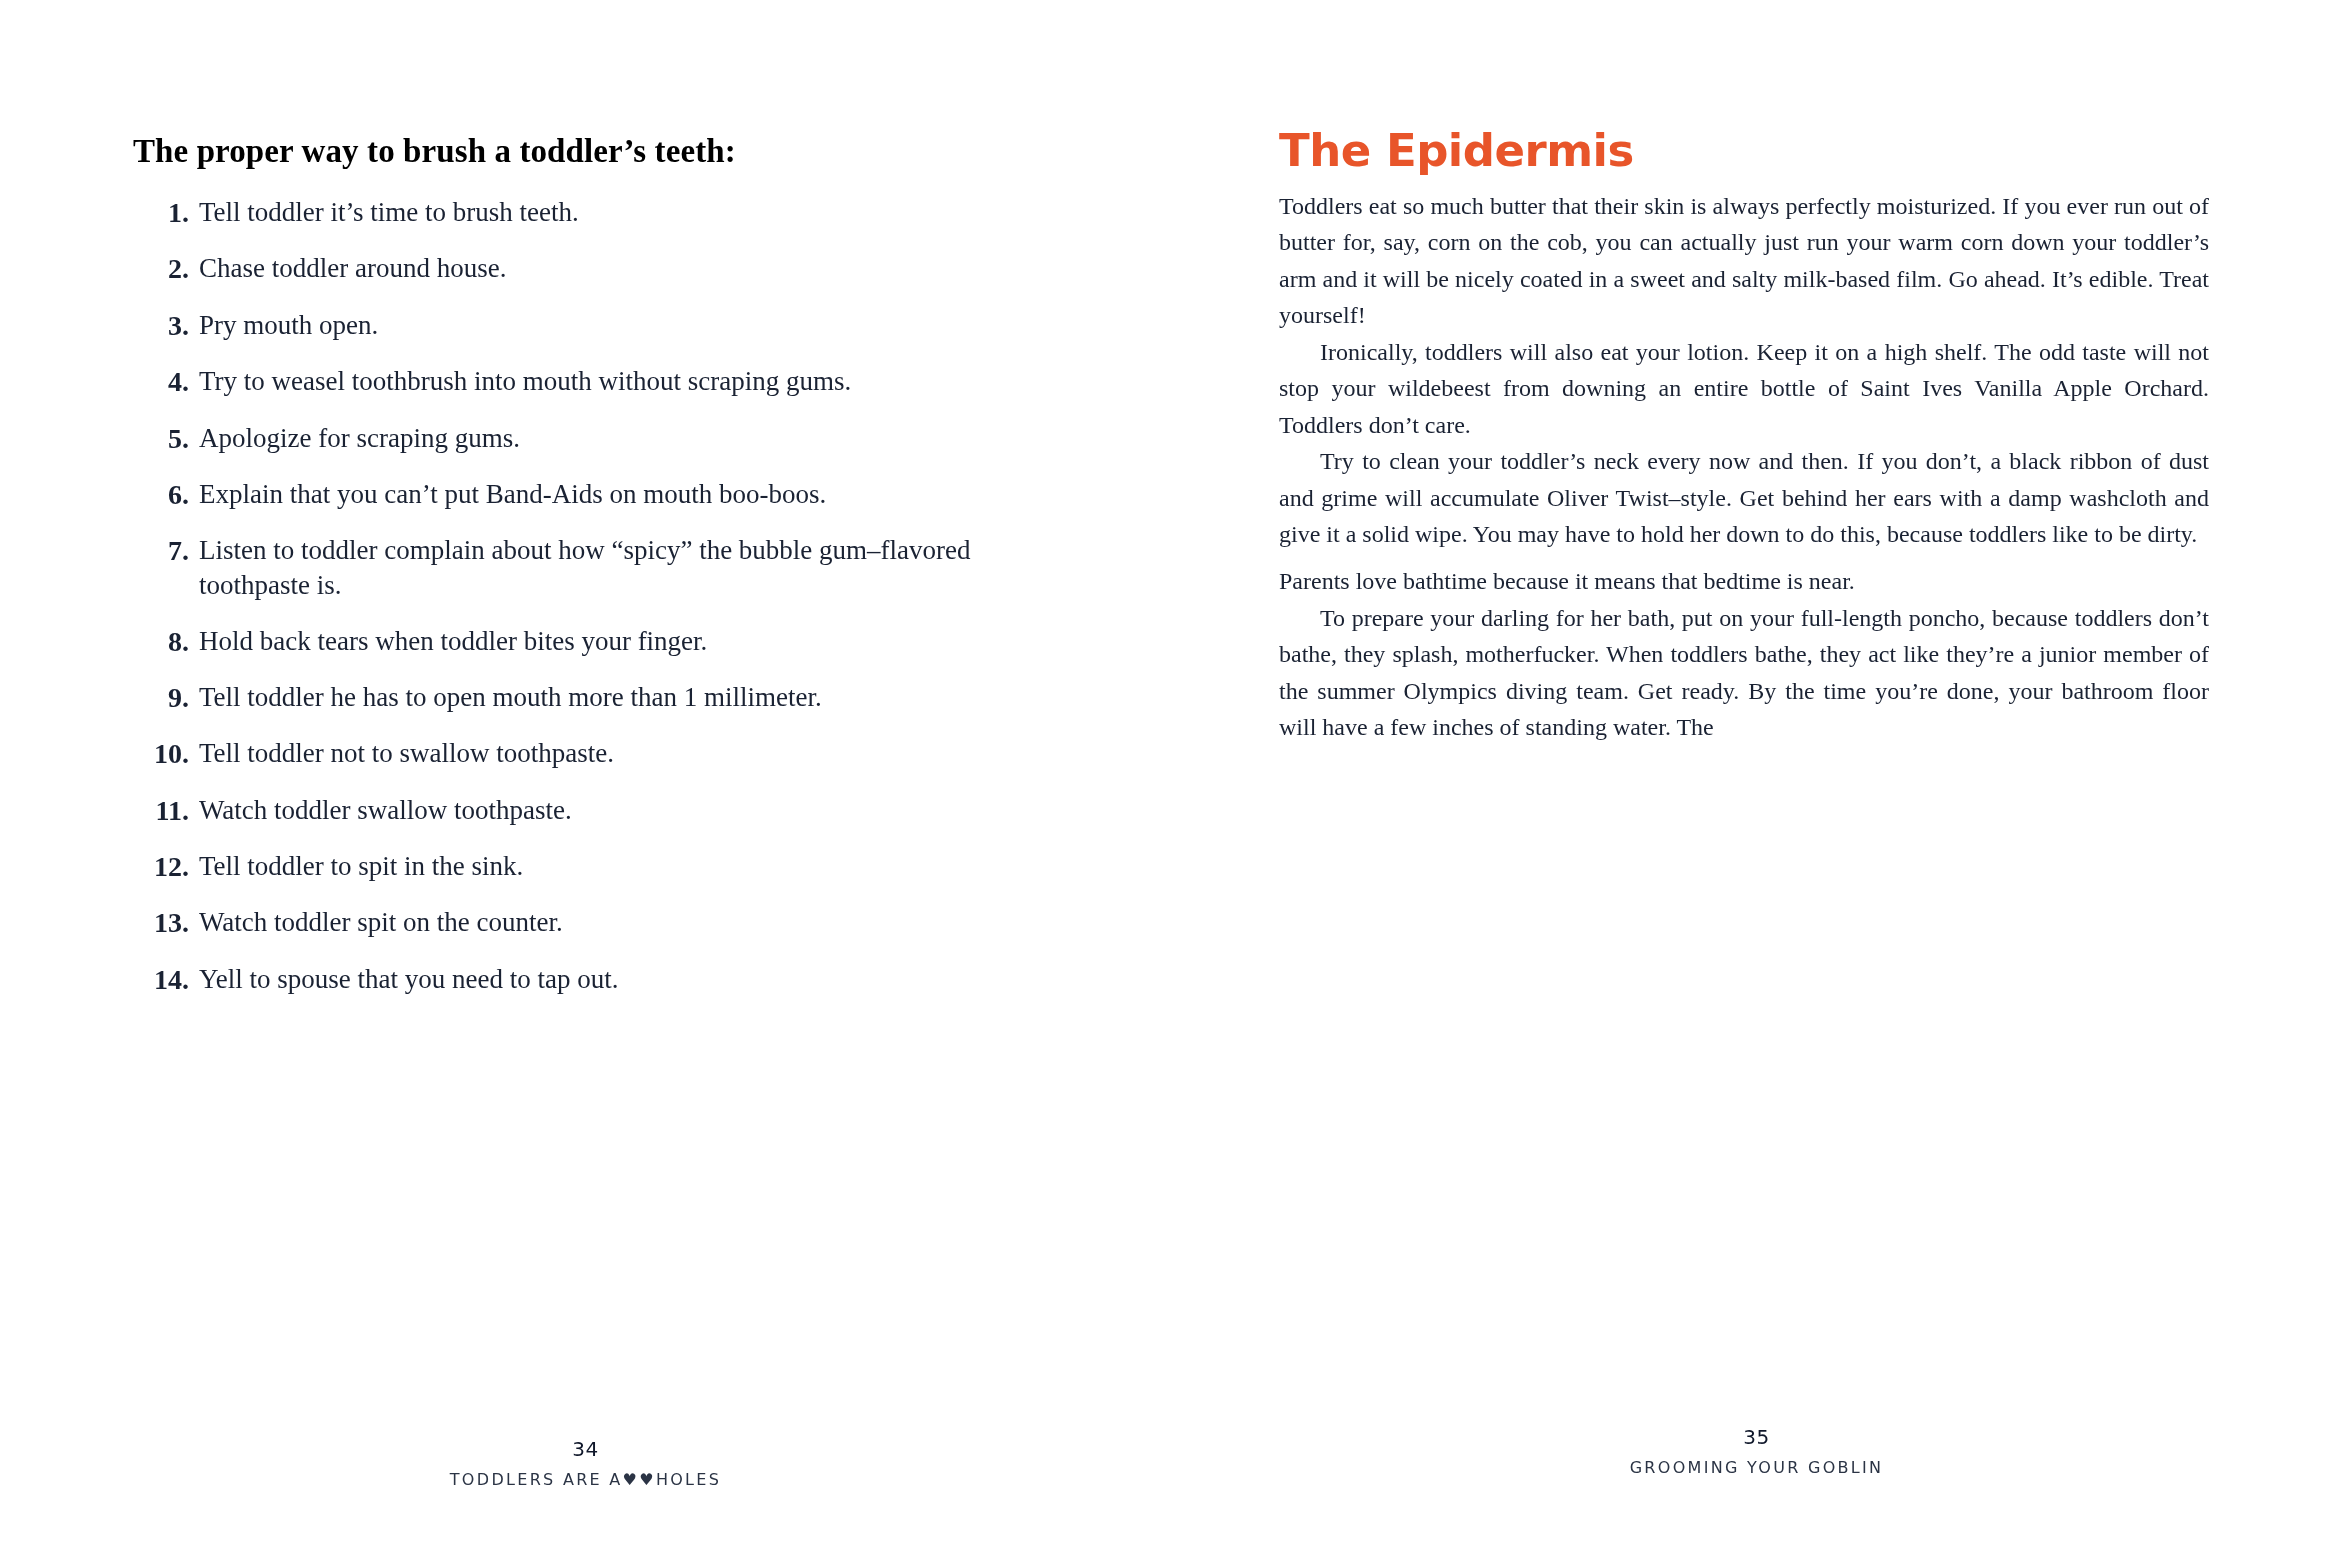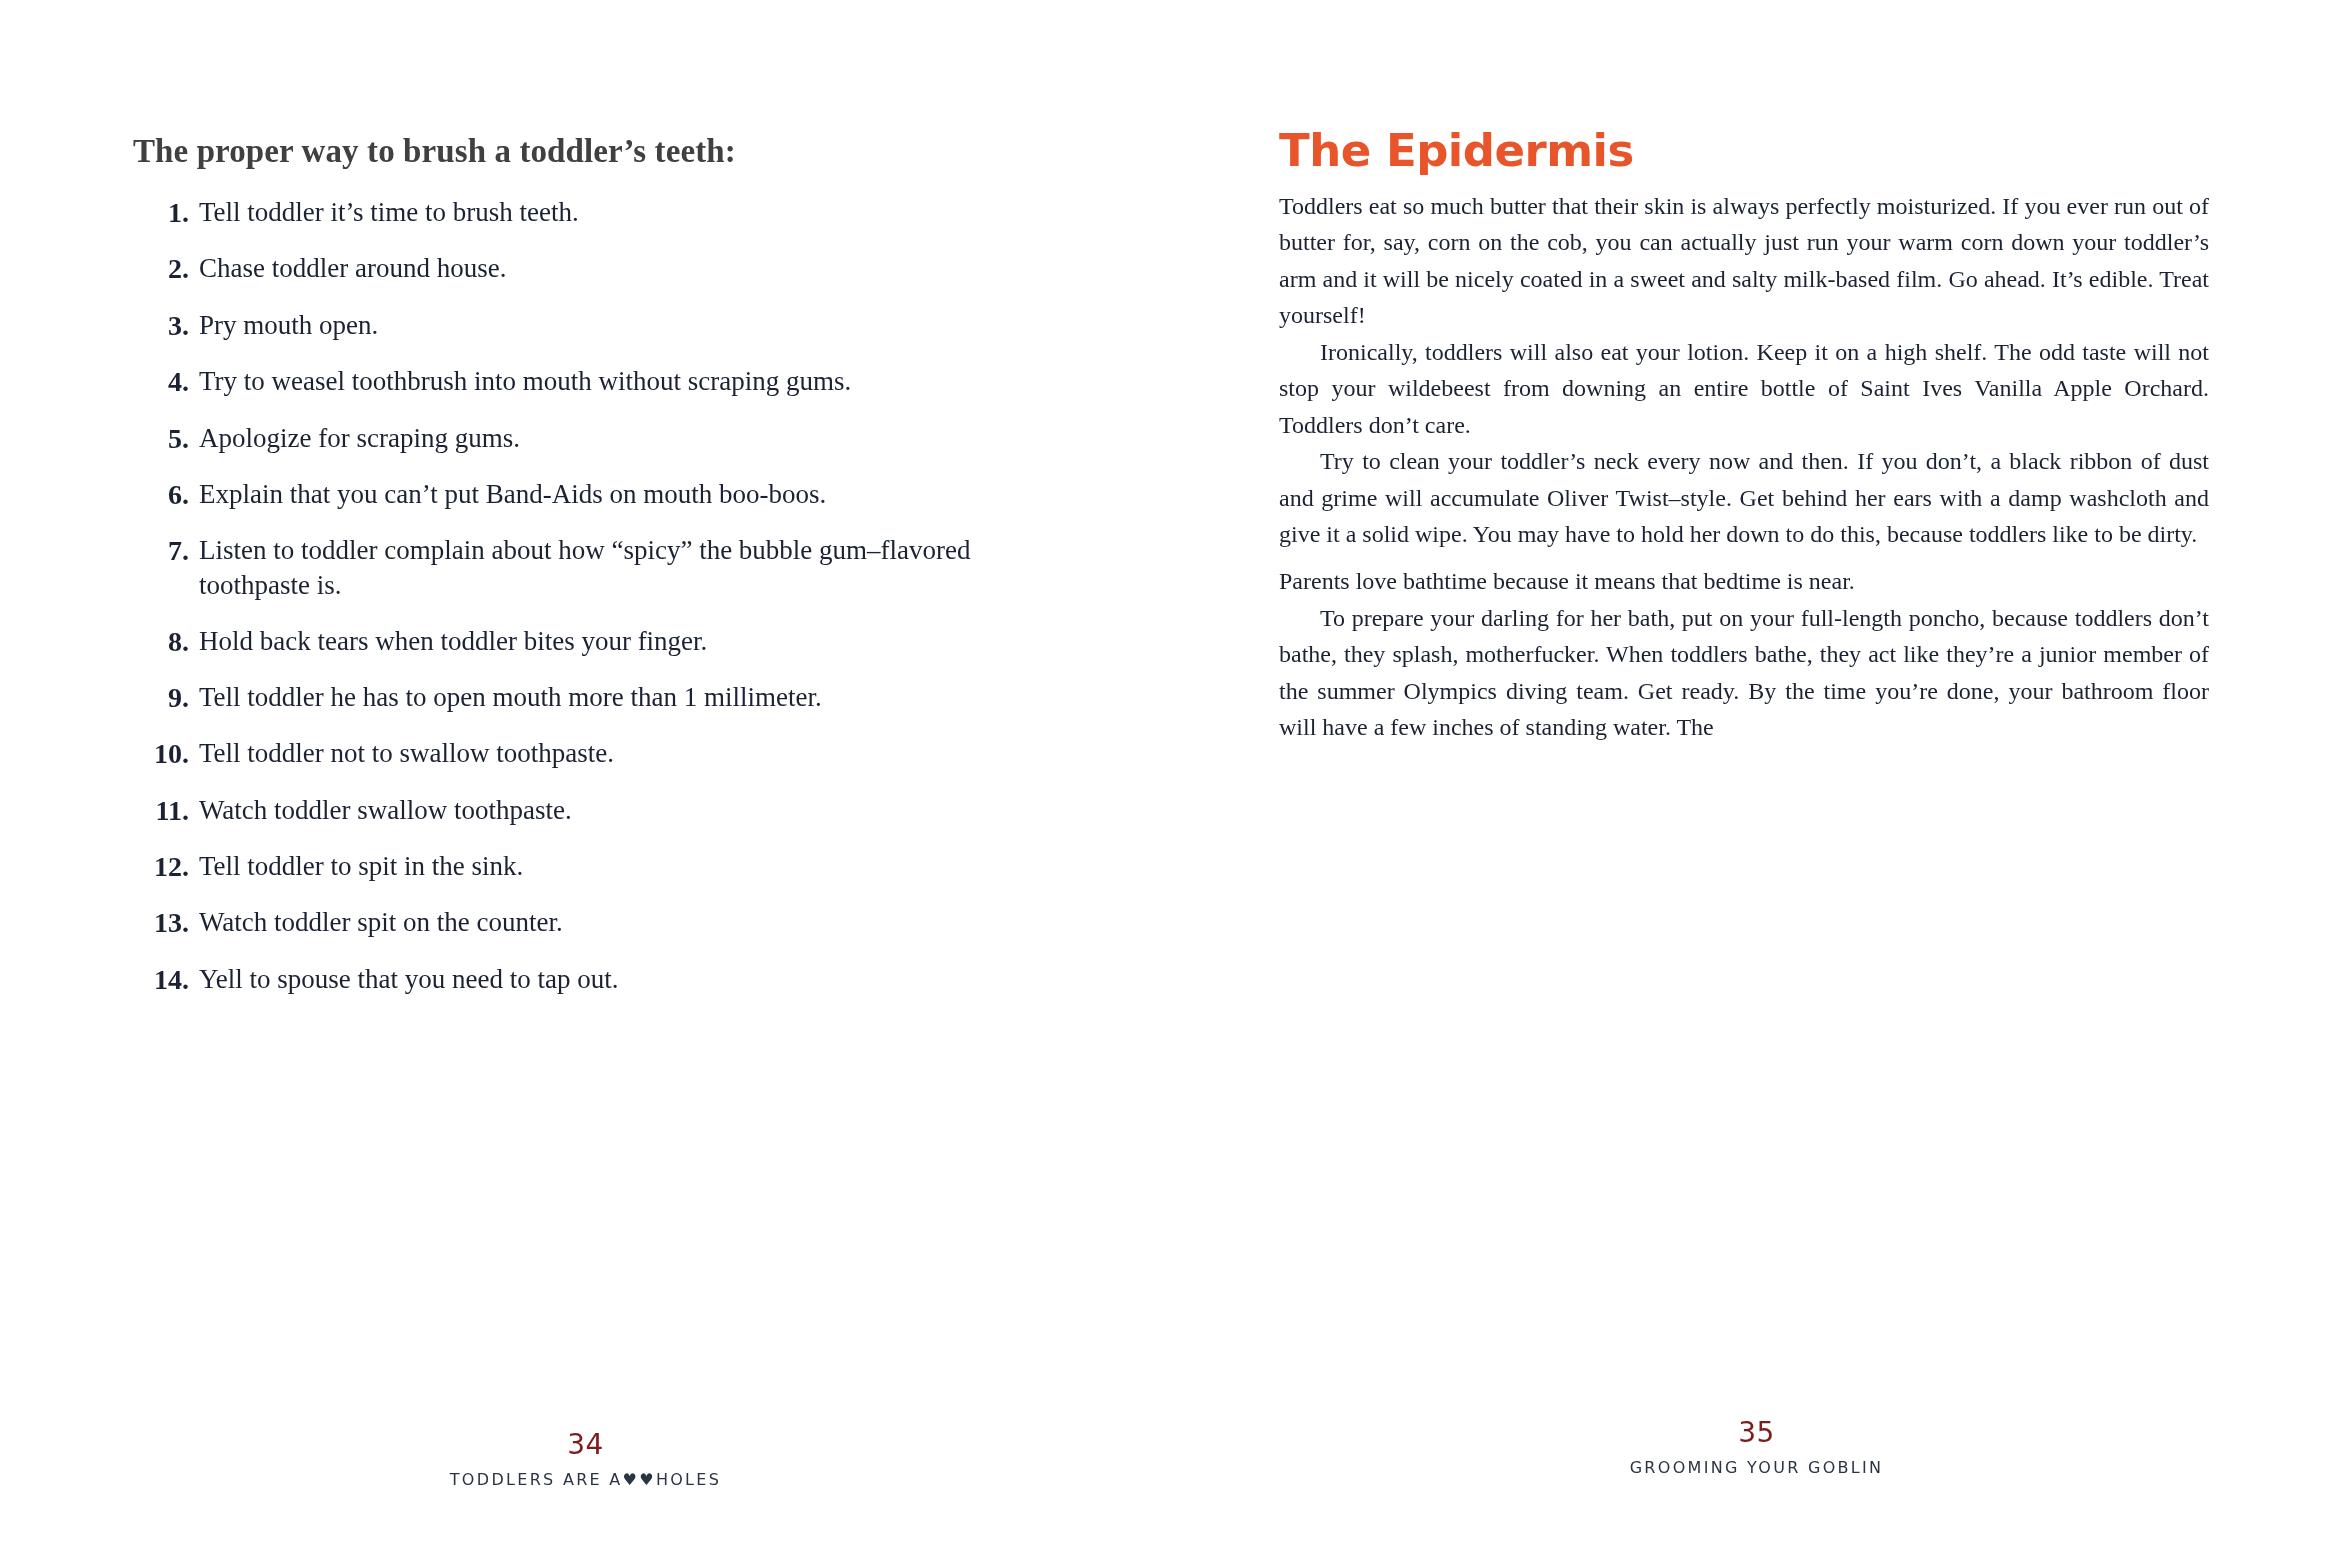--- a/index.html
+++ b/index.html
@@ -31,21 +31,21 @@
   }
   .page-right {
     padding: 0 133px 0 108px;
   }
 
   
   .list-heading {
     font-family: "Liberation Serif", serif;
     font-weight: bold;
     font-size: 33px;
-    color: #404040;
+    color: #000000;
     margin: 0;
     padding-top: 133px;
     letter-spacing: 0.1px;
   }
   ol.steps {
     list-style: none;
     margin: 25px 0 0 0;
     padding: 0;
   }
   ol.steps li {
@@ -102,22 +102,22 @@
 
   
   .folio {
     position: absolute;
     left: 0;
     right: 0;
     text-align: center;
   }
   .folio .num-page {
     font-family: "DejaVu Sans", sans-serif;
-    font-size: 28px;
-    color: #7f1d1d;
+    font-size: 20px;
+    color: #0f172a;
     letter-spacing: 0.5px;
     margin-top: 8px;
   }
   .folio .running-head {
     margin-top: 9px;
     font-family: "DejaVu Sans", sans-serif;
     font-size: 16px;
     letter-spacing: 2.3px;
     color: #2b3445;
   }

